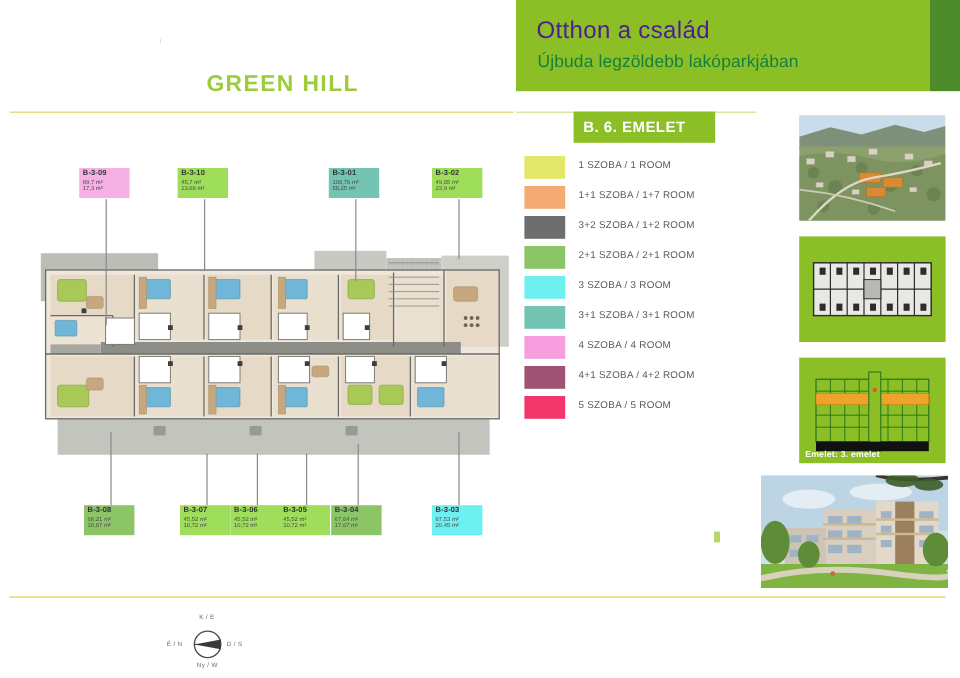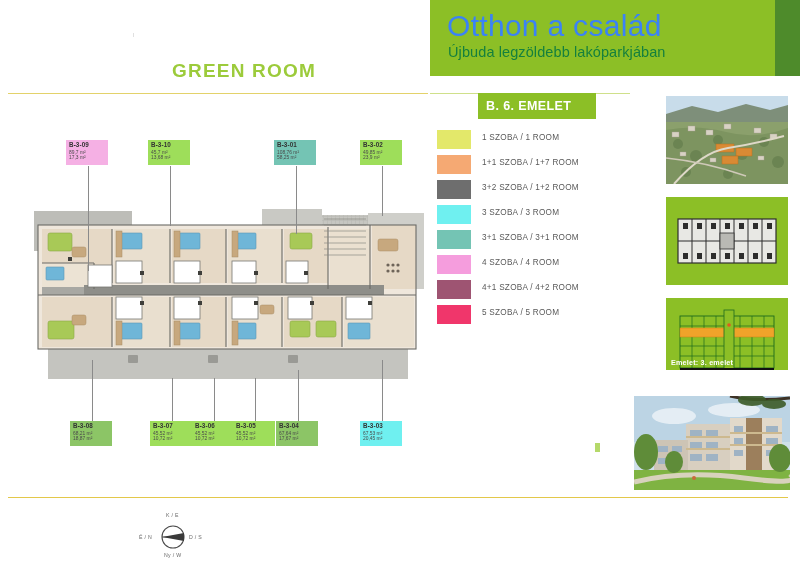--- a/index.html
+++ b/index.html
@@ -15,21 +15,21 @@
   .hdr-main {
     position:absolute; left:430px; top:0; width:345px; height:76px;
     background:#8cbf26;
   }
   .hdr-dark {
     position:absolute; left:775px; top:0; width:25px; height:76px;
     background:#4e8b2b;
   }
   .hdr-title {
     position:absolute; left:447px; top:9px;
-    font-size:30px; color:#3b82f6; letter-spacing:.3px;
+    font-size:20px; color:#4c1d95; letter-spacing:.3px;
     font-weight:400; line-height:34px; white-space:nowrap;text-align:right;
   }
   .hdr-sub {
     position:absolute; left:448px; top:44px;
     font-size:14.5px; color:#15803d; font-weight:400;
     letter-spacing:.1px; white-space:nowrap;
   }
 
   
   .greenhill {
@@ -105,21 +105,21 @@
 </head>
 <body>
 
 <div id="page">
 
   <div class="hdr-main"></div>
   <div class="hdr-dark"></div>
   <div class="hdr-title">Otthon a család</div>
   <div class="hdr-sub">Újbuda legzöldebb lakóparkjában</div>
 
-  <div class="greenhill">GREEN ROOM</div>
+  <div class="greenhill">GREEN HILL</div>
   <div class="tiny-mark">l</div>
   <div class="rule-top"></div>
   <div class="rule-top2"></div>
   <div class="rule-bottom"></div>
 
   <div class="emelet-badge">
     <span>B. 6. EMELET</span>
   </div>
 
   <div class="legend">
@@ -127,20 +127,24 @@
         <span class="lg-sw" style="background:#e3e86a"></span>
         <span class="lg-tx">1 SZOBA / 1 ROOM</span>
       </div>
       <div class="lg-row">
         <span class="lg-sw" style="background:#f5a973"></span>
         <span class="lg-tx">1+1 SZOBA / 1+7 ROOM</span>
       </div>
       <div class="lg-row">
         <span class="lg-sw" style="background:#6e6e6e"></span>
         <span class="lg-tx">3+2 SZOBA / 1+2 ROOM</span>
+      </div>
+      <div class="lg-row">
+        <span class="lg-sw" style="background:#8cc566"></span>
+        <span class="lg-tx">2+1 SZOBA / 2+1 ROOM</span>
       </div>
       <div class="lg-row">
         <span class="lg-sw" style="background:#6ff0f0"></span>
         <span class="lg-tx">3 SZOBA / 3 ROOM</span>
       </div>
       <div class="lg-row">
         <span class="lg-sw" style="background:#74c4b4"></span>
         <span class="lg-tx">3+1 SZOBA / 3+1 ROOM</span>
       </div>
       <div class="lg-row">
@@ -407,21 +411,21 @@
         <rect x="45" y="56" width="5" height="6"></rect>
           <rect x="59" y="56" width="5" height="6"></rect>
         <rect x="73" y="56" width="5" height="6"></rect>
           <rect x="87" y="56" width="5" height="6"></rect>
         <rect x="101" y="56" width="5" height="6"></rect>
       </g>
       <rect x="54" y="36" width="14" height="16" fill="#b9b9b4" stroke="#2d2d2d" stroke-width=".8"></rect>
     </svg>
   </div>
 
-  <div class="thumb" style="left:666px;top:298px;width:122px;height:72px;background:#8cbf26;">
+  <div class="thumb" style="left:666px;top:298px;width:122px;height:88px;background:#8cbf26;">
     <svg width="122" height="88" viewBox="0 0 122 88">
       <rect x="14" y="18" width="94" height="52" fill="none" stroke="#1e6b1e" stroke-width=".9"></rect>
       <g stroke="#1e6b1e" stroke-width=".7" fill="none">
         <path d="M14 28 H108 M14 38 H108 M14 48 H108 M14 58 H108"></path>
         <path d="M26 18 V70 M38 18 V70 M50 18 V70 M62 12 V78 M74 18 V70 M86 18 V70 M98 18 V70"></path>
       </g>
       <rect x="14" y="30" width="94" height="9" fill="#f0a32a" stroke="#c9801a" stroke-width=".5"></rect>
       <rect x="58" y="12" width="10" height="66" fill="#8cbf26" stroke="#1e6b1e" stroke-width=".8"></rect>
       <rect x="14" y="70" width="94" height="8" fill="#111111"></rect>
       <circle cx="63" cy="27" r="1.8" fill="#e05a1f"></circle>

